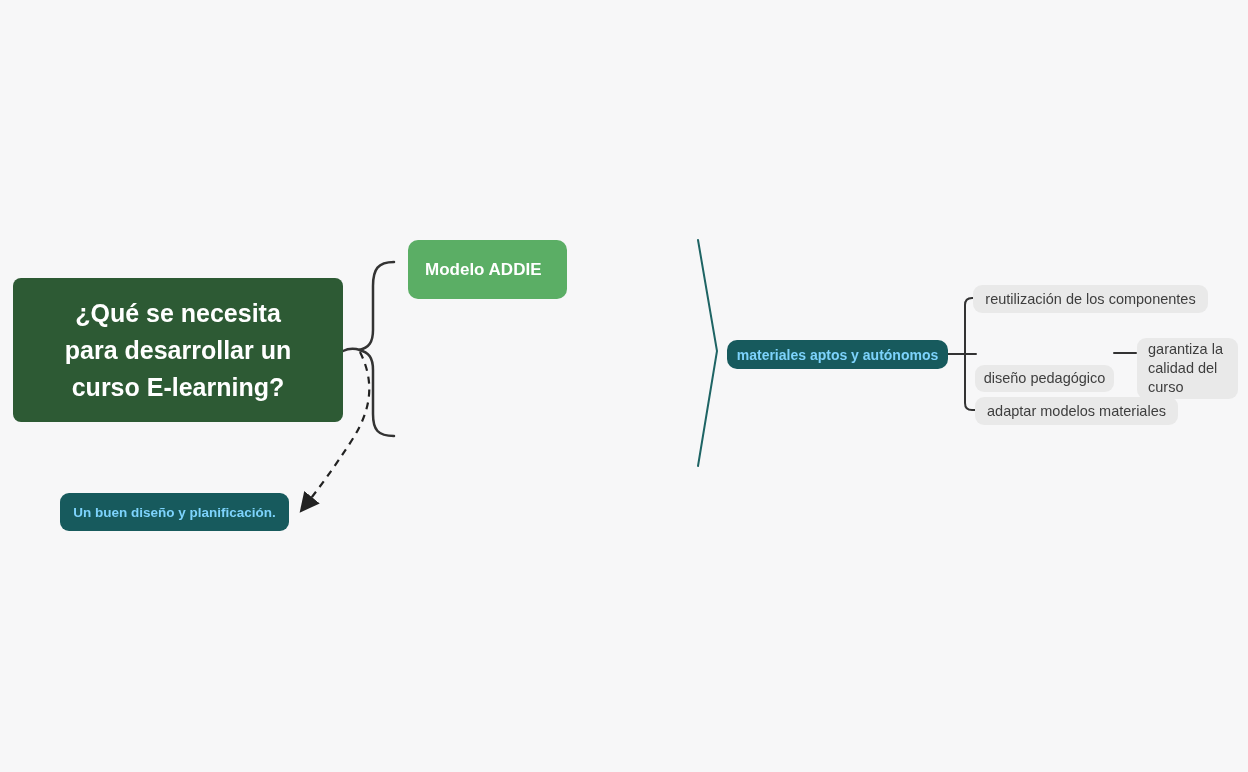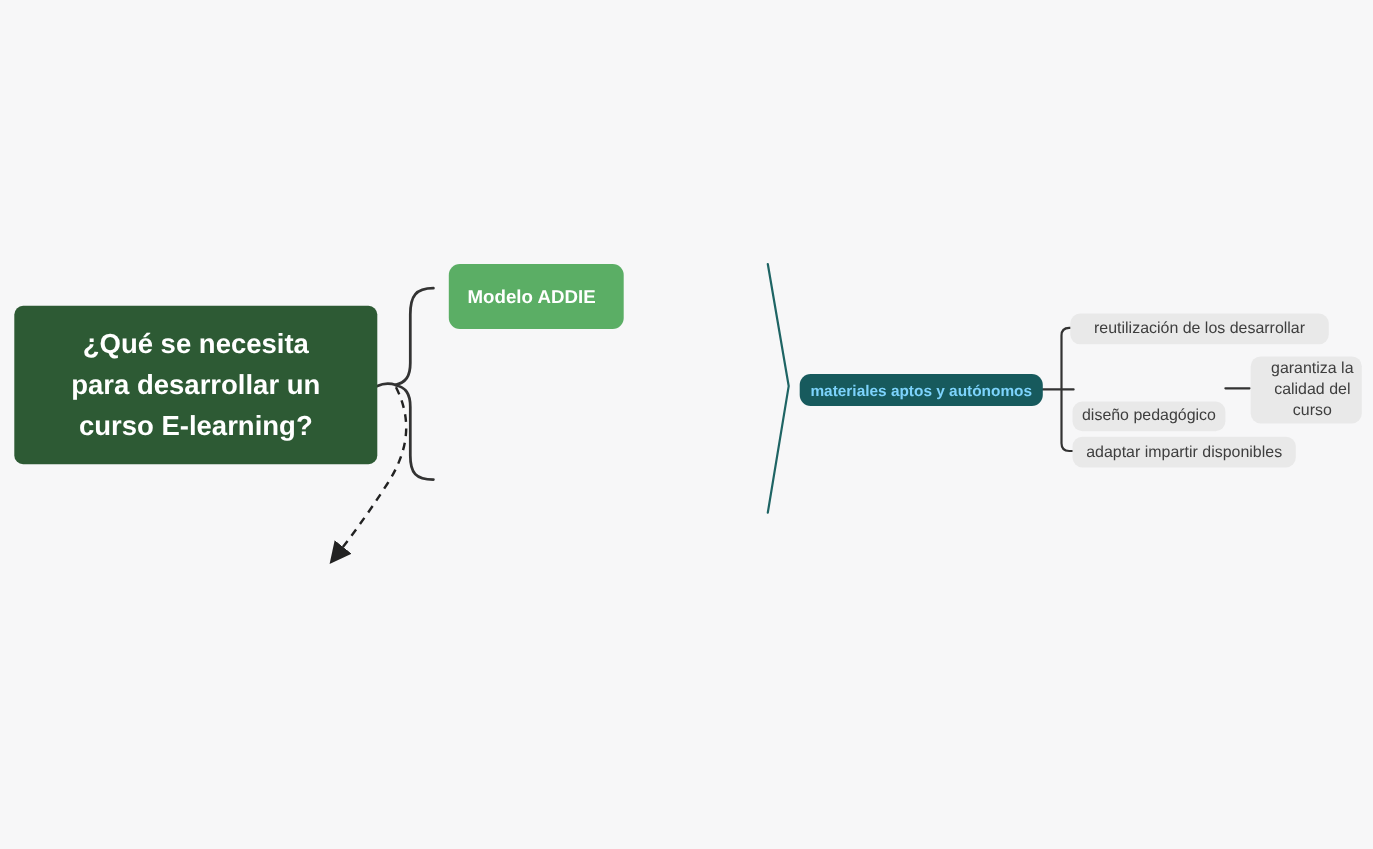--- a/index.html
+++ b/index.html
@@ -79,22 +79,22 @@
     background: #e9e9e9;
     border-radius: 9px;
     color: #3e3e3e;
     font-size: 14.5px;
     line-height: 19px;
     justify-content: center;
     text-align: center;
   }
   .node-reutilizacion { left: 973px;  top: 285px; width: 235px; height: 28px; }
   .node-diseno        { left: 975px;  top: 341px; width: 139px; height: 27px; margin-top: 24px; }
-  .node-garantiza     { left: 1137px; top: 324px; width: 101px; height: 61px;
-                        justify-content: flex-start; text-align: center; padding-left: 11px; }
+  .node-garantiza     { left: 1137px; top: 338px; width: 101px; height: 61px;
+                        justify-content: flex-start; text-align: left; padding-left: 11px; }
   .node-adaptar       { left: 975px;  top: 397px; width: 203px; height: 28px; }
 </style>
 </head>
 <body>
 
 <div class="canvas">
 
   <svg class="connectors" width="1248" height="772" viewBox="0 0 1248 772">
     <defs>
       <marker id="arrowhead" markerWidth="11" markerHeight="9" refX="8" refY="4.5" orient="auto">
@@ -125,31 +125,34 @@
     <span class="label nowrap">Modelo ADDIE</span>
   </div>
 
 
 
   <div class="node node-teal node-materiales">
     <span class="label nowrap">materiales aptos y autónomos</span>
   </div>
 
   <div class="node node-gray node-reutilizacion">
-    <span class="label nowrap">reutilización de los desarrollar</span>
+    <span class="label nowrap">reutilización de los componentes</span>
   </div>
 
   <div class="node node-gray node-diseno">
     <span class="label nowrap">diseño pedagógico</span>
   </div>
 
   <div class="node node-gray node-garantiza">
     <span class="label pre">garantiza la
 calidad del
 curso</span>
   </div>
 
   <div class="node node-gray node-adaptar">
-    <span class="label nowrap">adaptar impartir disponibles</span>
+    <span class="label nowrap">adaptar modelos materiales</span>
   </div>
 
+  <div class="node node-teal node-buen-diseno">
+    <span class="label nowrap">Un buen diseño y planificación.</span>
+  </div>
 
 </div>
 
 </body></html>

